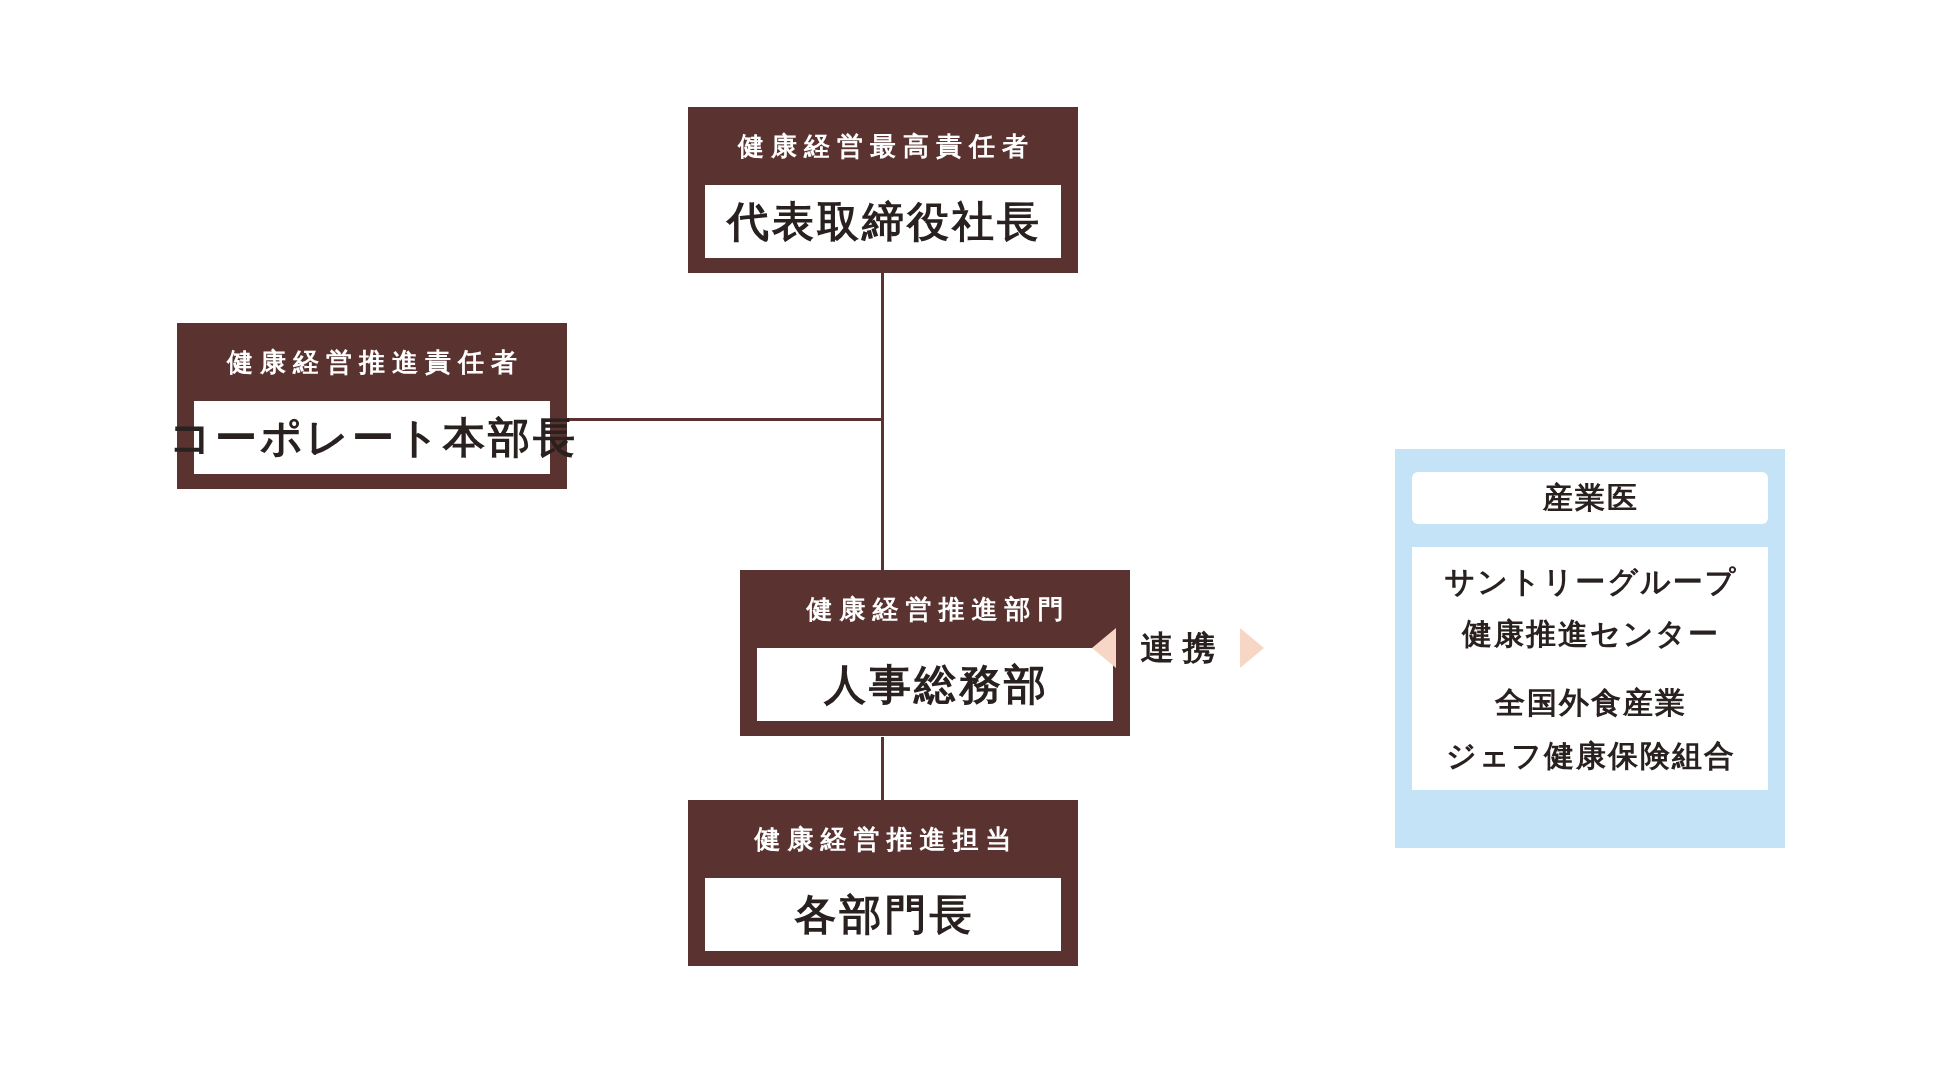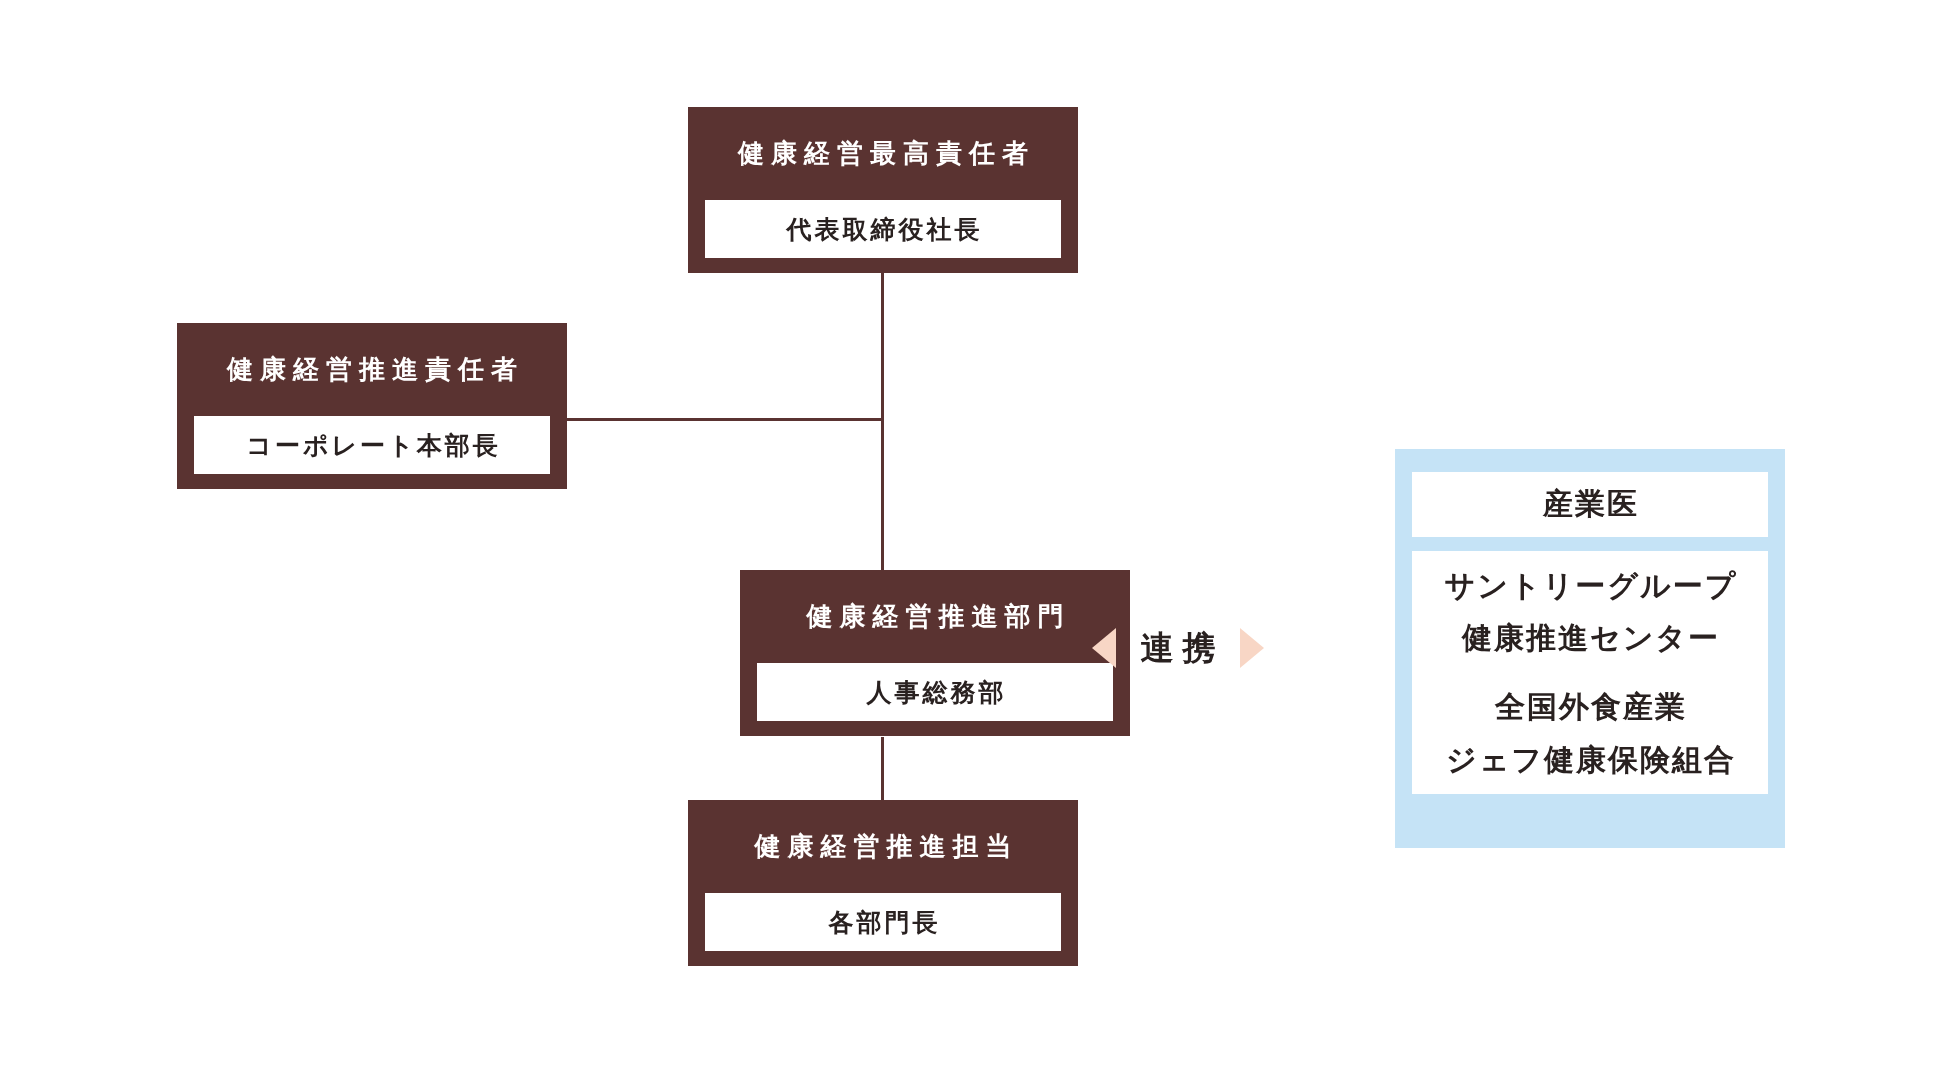--- a/index.html
+++ b/index.html
@@ -37,28 +37,28 @@
     align-items: center;
     justify-content: center;
     color: var(--box-text);
     font-size: 26px;
     font-weight: bold;
     letter-spacing: 7px;
     text-indent: 7px;
     white-space: nowrap;
   }
   .node-title {
-    height: 58px;
+    height: 73px;
     margin: 0 17px 15px 17px;
     background: var(--inner-bg);
     display: flex;
     align-items: center;
     justify-content: center;
     color: var(--inner-text);
-    font-size: 25px;
+    font-size: 42px;
     font-weight: bold;
     letter-spacing: 3px;
     text-indent: 3px;
     white-space: nowrap;
   }
   .node-top    { left: 688px; top: 107px; }
   .node-left   { left: 177px; top: 323px; }
   .node-middle { left: 708px; top: 570px; margin-left: 32px; }
   .node-bottom { left: 688px; top: 800px; }
 
@@ -86,22 +86,22 @@
     justify-content: center;
     color: var(--inner-text);
     font-size: 30px;
     font-weight: bold;
     letter-spacing: 2px;
     text-indent: 2px;
     text-align: center;
     line-height: 1.75;
     white-space: nowrap;
   }
-  .partner-1 { height: 65px; }
-  .partner-2 { height: 122px; margin-top: 14px; }
+  .partner-1 { height: 52px; border-radius: 6px; }
+  .partner-2 { height: 122px; margin-top: 23px; }
   .partner-3 { height: 121px; }
 
   
   .collab {
     position: absolute;
     left: 1092px;
     top: 624px;
     width: 172px;
     height: 48px;
     display: flex;

